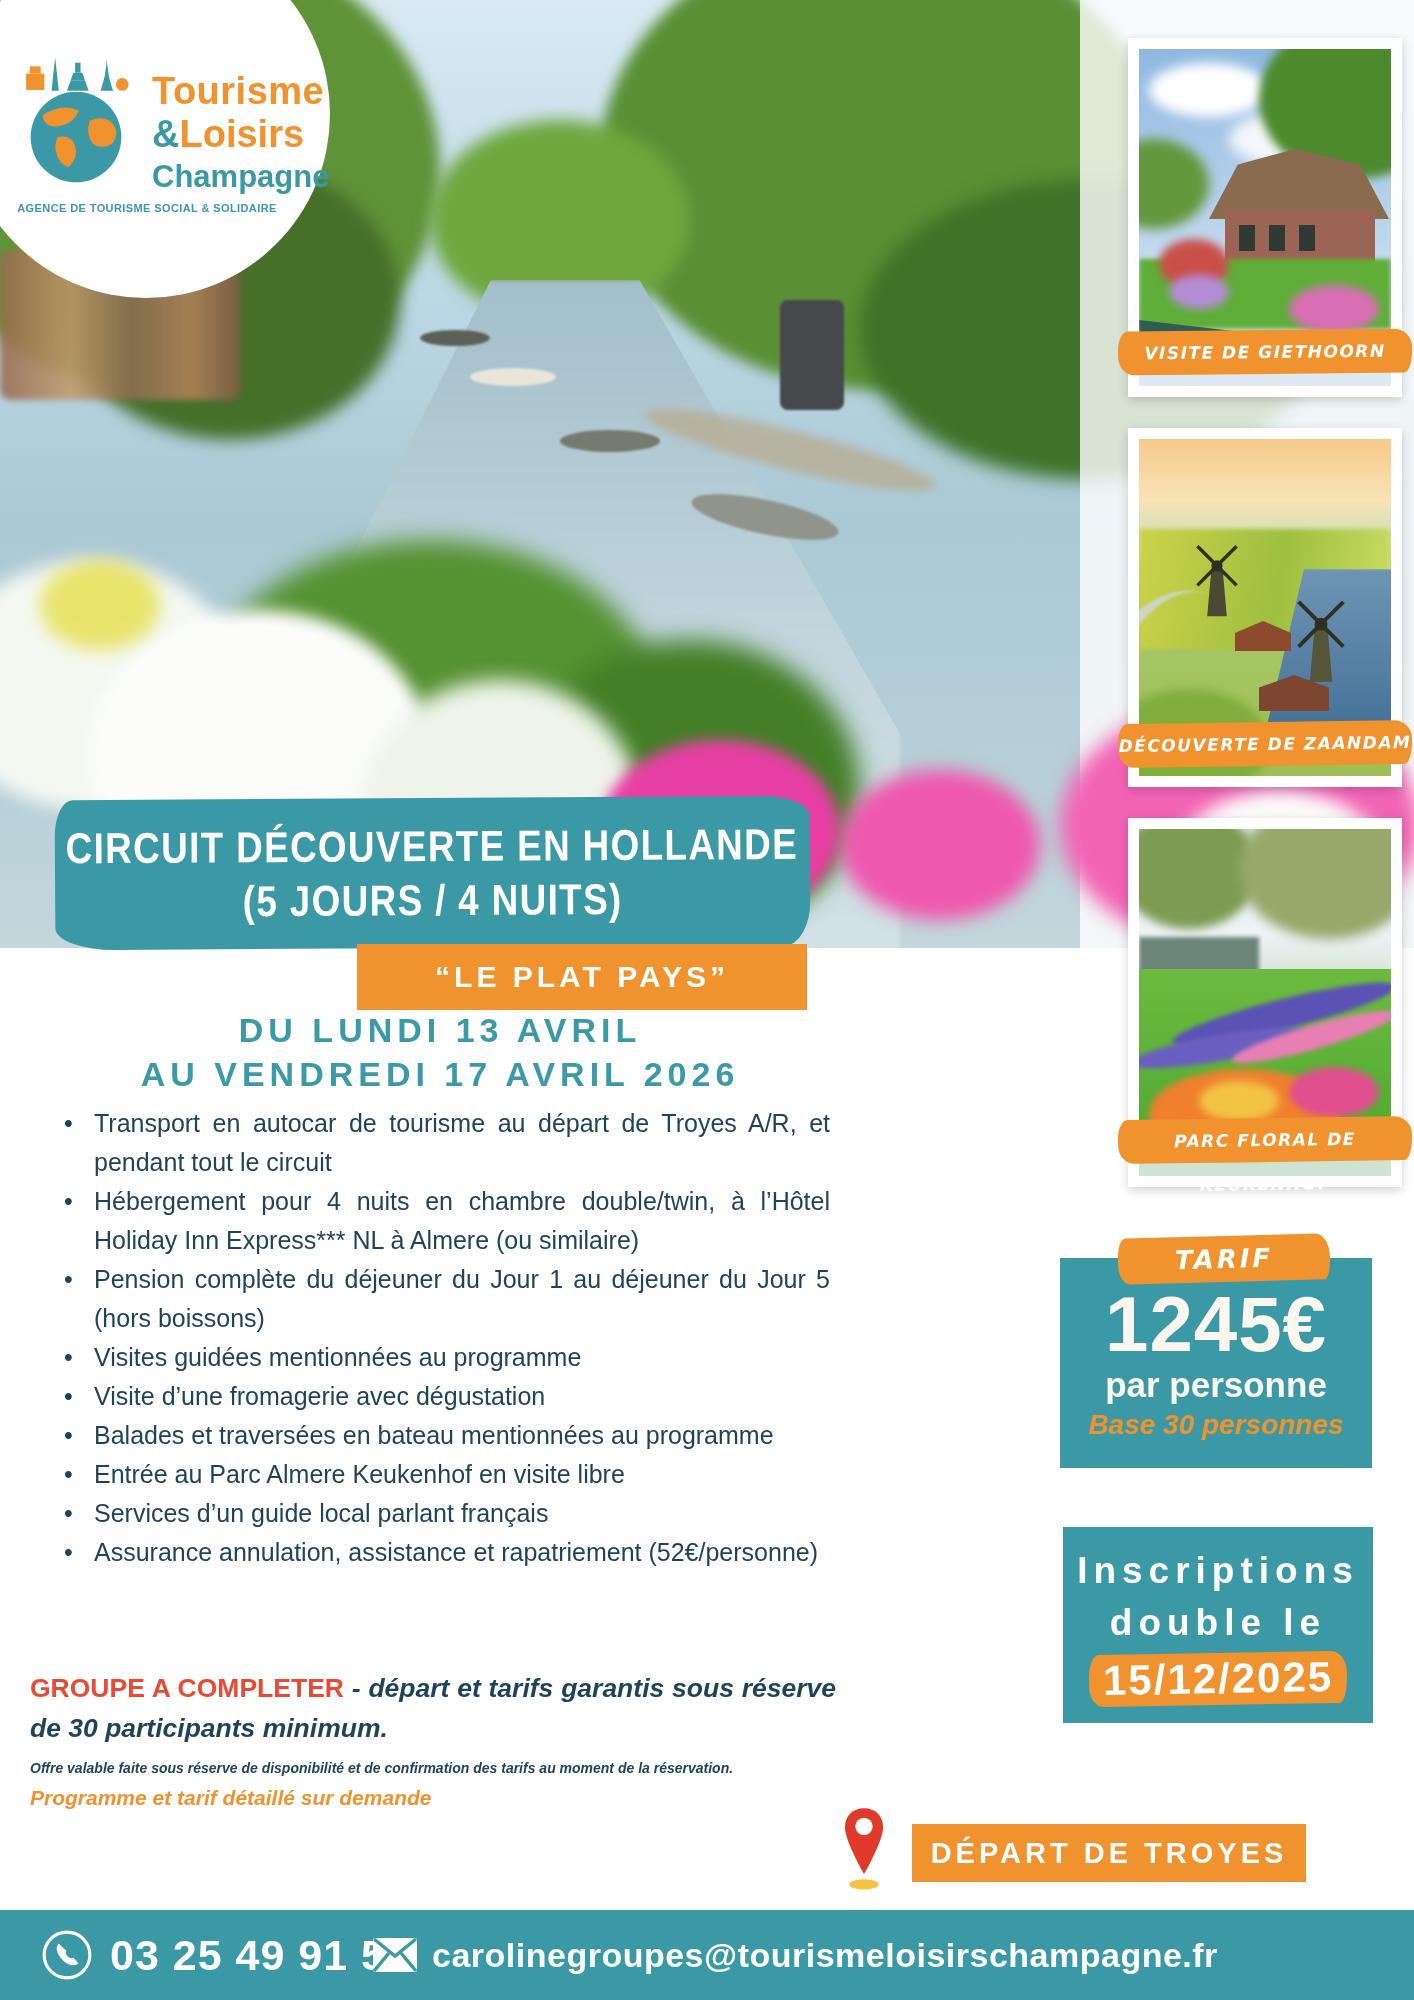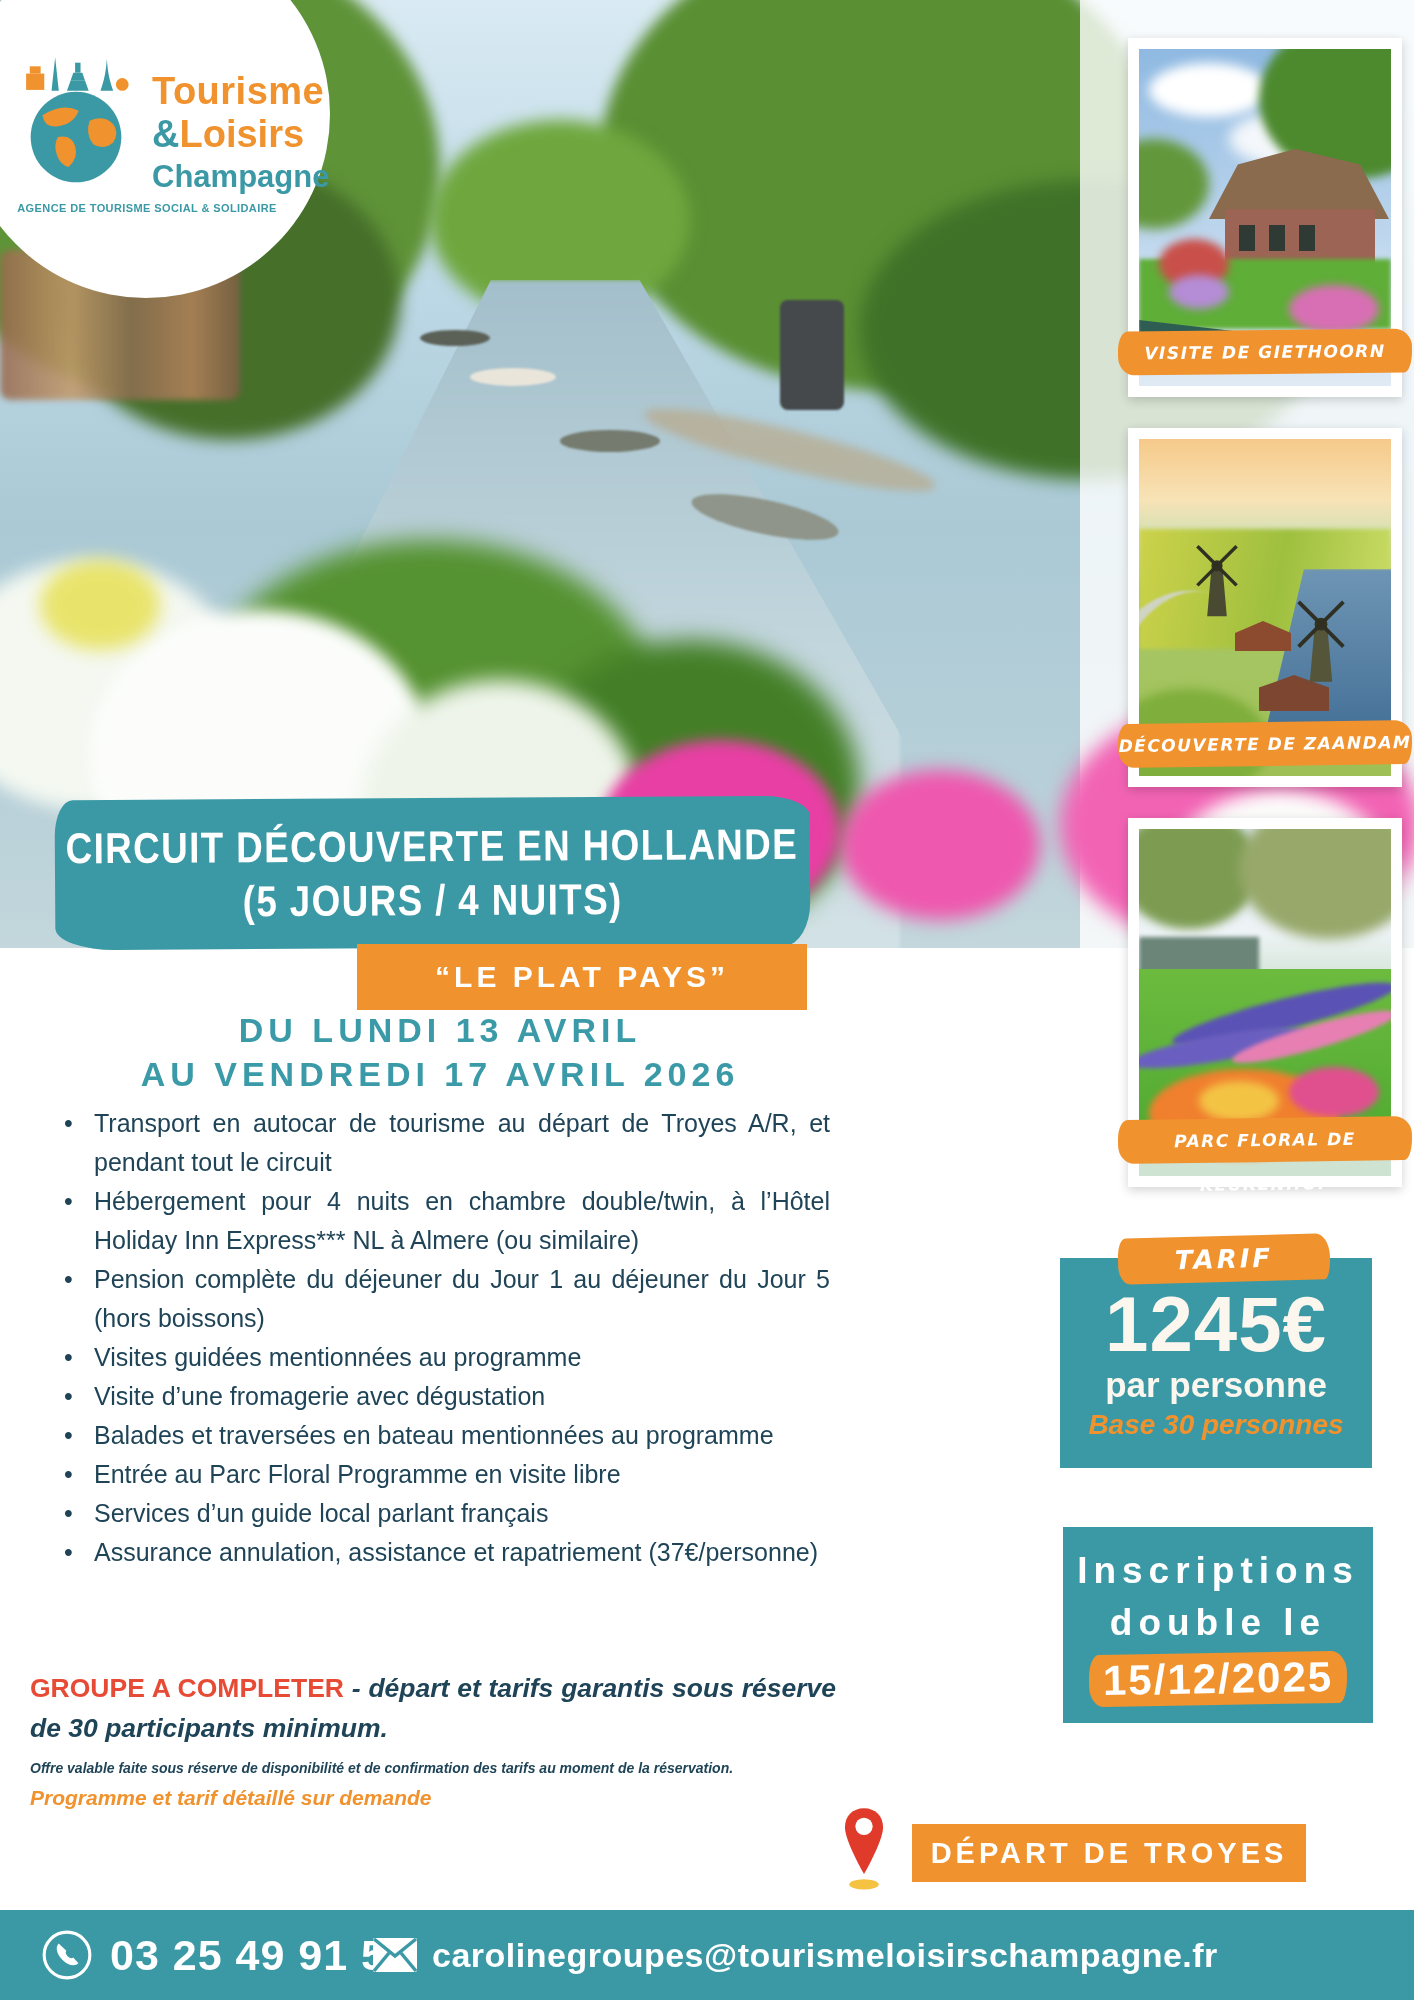--- a/index.html
+++ b/index.html
@@ -314,25 +314,25 @@
       <li><span>Hébergement pour 4 nuits en chambre double/twin, à l’Hôtel Holiday Inn Express*** NL à Almere (ou similaire)</span></li>
 
       <li><span>Pension complète du déjeuner du Jour 1 au déjeuner du Jour 5 (hors boissons)</span></li>
 
       <li><span>Visites guidées mentionnées au programme</span></li>
 
       <li><span>Visite d’une fromagerie avec dégustation</span></li>
 
       <li><span>Balades et traversées en bateau mentionnées au programme</span></li>
 
-      <li><span>Entrée au Parc Floral Programme en visite libre</span></li>
+      <li><span>Entrée au Parc Almere Keukenhof en visite libre</span></li>
 
       <li><span>Services d’un guide local parlant français</span></li>
 
-      <li><span>Assurance annulation, assistance et rapatriement (37€/personne)</span></li>
+      <li><span>Assurance annulation, assistance et rapatriement (52€/personne)</span></li>
     </ul>
 
   <p class="group-note"><span class="red">GROUPE A COMPLETER</span><span> - départ et tarifs garantis sous réserve de 30 participants minimum.</span></p>
   <p class="fine-print">Offre valable faite sous réserve de disponibilité et de confirmation des tarifs au moment de la réservation.</p>
   <p class="program-note">Programme et tarif détaillé sur demande</p>
 
   <div class="tarif-box">
     <div class="price">1245€</div>
     <div class="per">par personne</div>
     <div class="base">Base 30 personnes</div>

